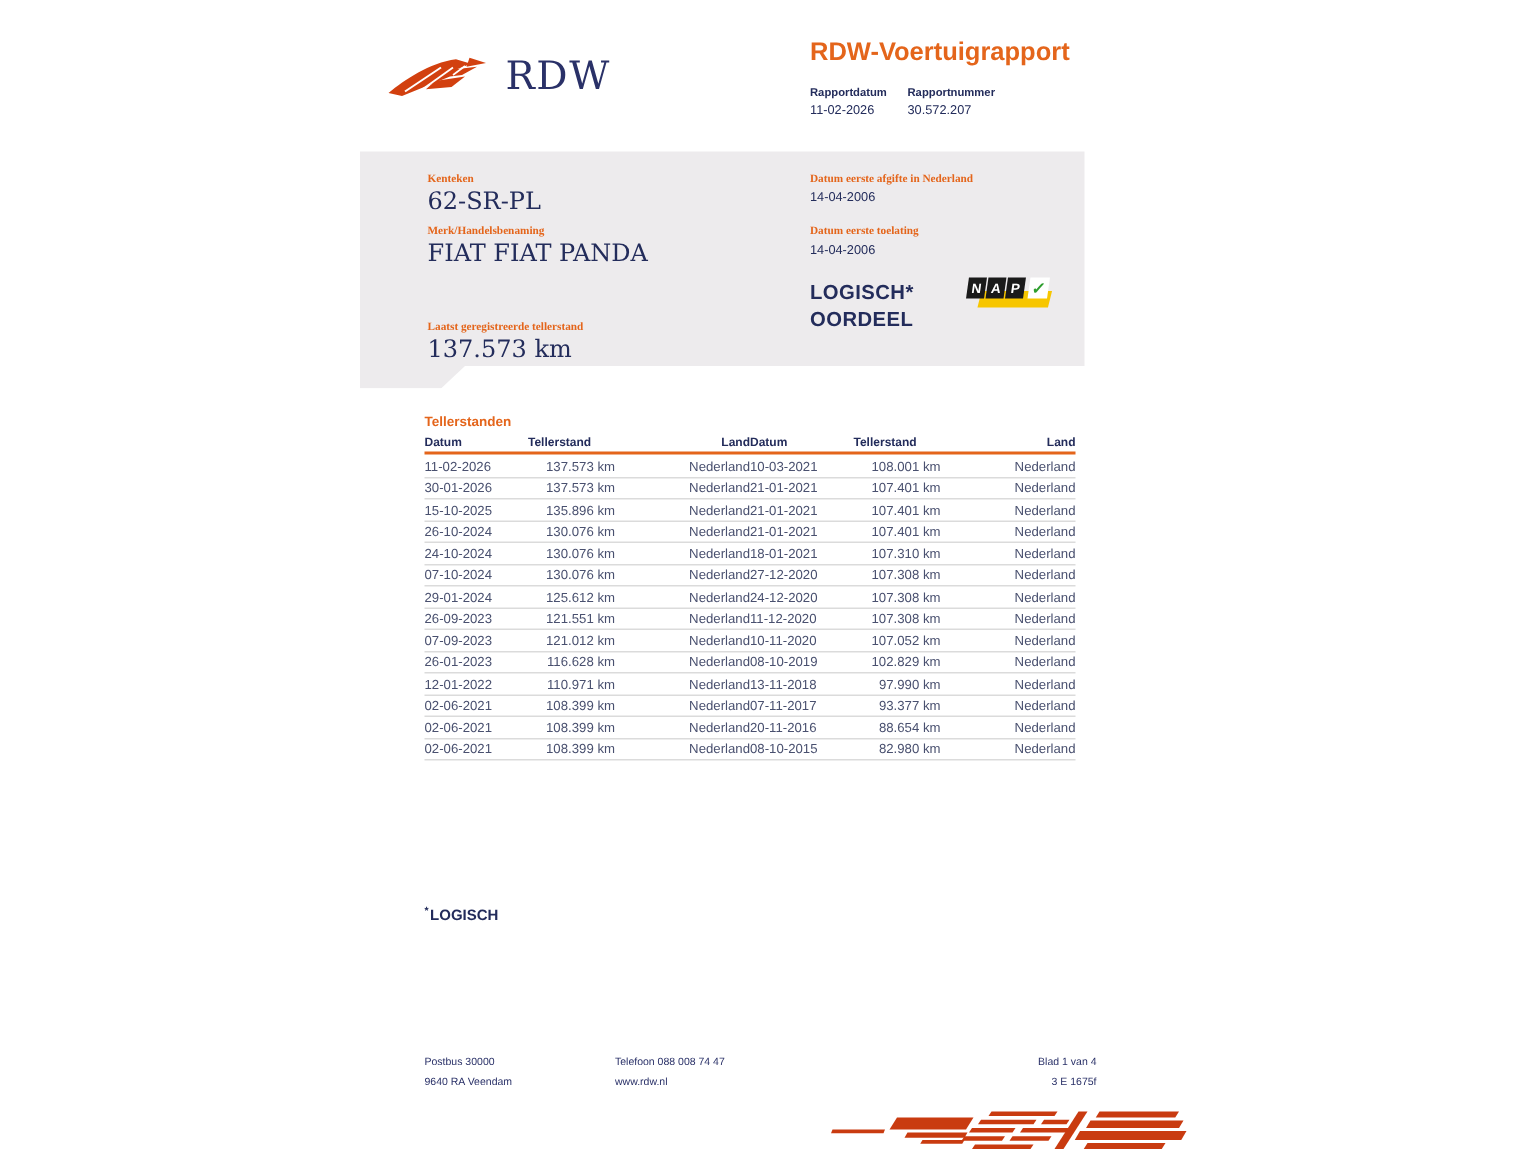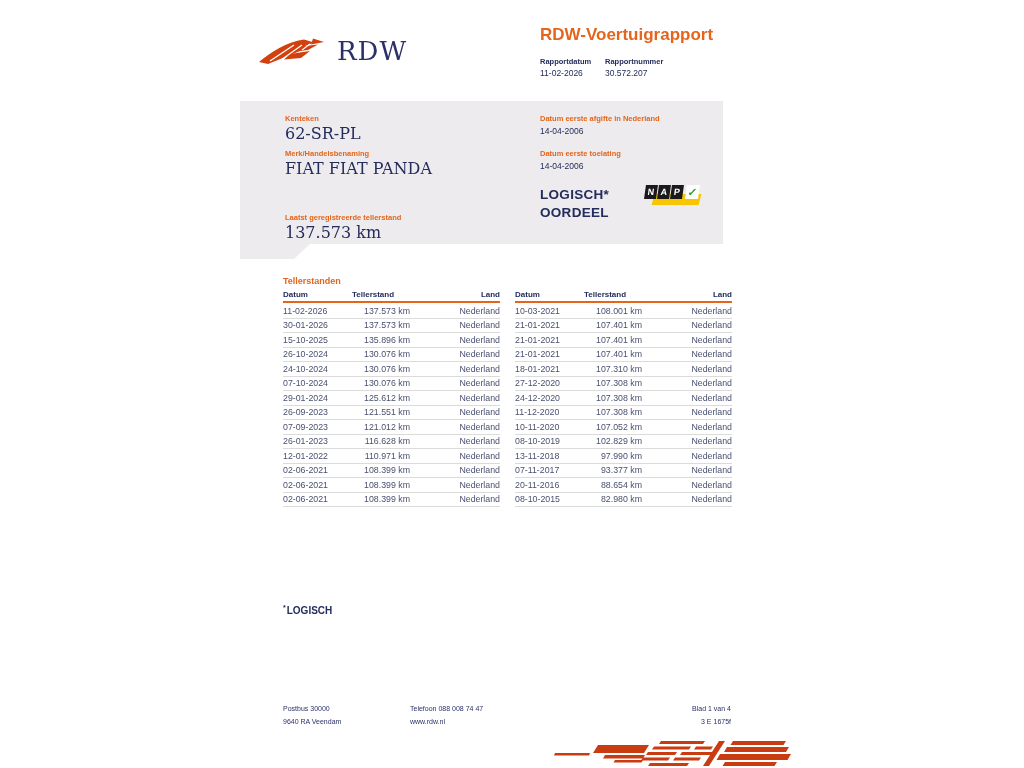--- a/index.html
+++ b/index.html
@@ -11,37 +11,37 @@
   
   .logo-text { left:337px; top:20px; font-family:"DejaVu Serif", serif; font-size:26px; color:#2A3168; letter-spacing:1px;margin-top:16px; }
   .doc-title { left:540px; top:25px; font-size:17px; font-weight:bold; color:#E4651B; }
   .meta-label { font-size:7.5px; font-weight:bold; color:#232C5B; }
   .meta-value { font-size:8.5px; color:#232C5B; }
 
   
   .info-box { left:240px; top:101px; width:483px; height:143px; background:#EDEBED; }
   .info-tail { left:240px; top:244px; width:70px; height:15px; background:#EDEBED;
                clip-path:polygon(0 0,100% 0,calc(100% - 16px) 100%,0 100%); }
-  .lbl { font-size:7.5px; font-weight:bold; color:#E4651B; }
+  .lbl { font-size:7.5px; font-weight:bold; color:#E4651B;font-family:Liberation Serif, serif; }
   .big-val { font-family:"DejaVu Serif", serif; font-size:16px; color:#232C5B; }
   .sm-val { font-size:8.5px; color:#232C5B; }
   .oordeel { font-size:13.5px; line-height:18px; font-weight:bold; color:#232C5B; letter-spacing:0.3px; }
 
   
   .nap { left:405px; top:82px; width:56px; height:26px; }
   .nap-swoosh { position:absolute; left:8px; top:11px; width:47px; height:11px; background:#F7C600; transform:skewX(-14deg); }
   .nap-tiles { position:absolute; left:0; top:2px; display:flex; gap:1px; }
   .nap-tile { display:inline-flex; width:12px; height:14px; background:#1A1A1A; color:#ffffff;
               font-size:9px; font-weight:bold; align-items:center; justify-content:center; transform:skewX(-8deg); }
   .nap-check-tile { display:inline-flex; width:13px; height:14px; background:#ffffff; color:#2E9E2E;
               font-size:11px; font-weight:bold; align-items:center; justify-content:center; transform:skewX(-8deg); }
 
   
   .tbl-heading { left:283px; top:276px; font-size:9px; font-weight:bold; color:#E4651B;text-align:right; }
-  .tables { left:283px; top:290px; width:450px; display:flex; gap:15px; }
+  .tables { left:283px; top:290px; width:450px; display:flex; }
   .ttable { width:217px; }
   .thead { display:flex; height:13px; border-bottom:2px solid #E4651B; font-size:8px; font-weight:bold; color:#232C5B; }
   .hc0 { width:69px; } .hc1 { width:58px; } .hc2 { flex:1; text-align:right; }
   .tbody { margin-top:1px; }
   .trow { display:flex; align-items:center; height:14.5px; border-bottom:1px solid #DBDBDB; font-size:8.8px; color:#49506F; }
   .tcell.c0 { width:69px; } .tcell.c1 { width:58px; text-align:right; } .tcell.c2 { flex:1; text-align:right; }
 
   
   .note-heading { left:283px; top:604px; font-size:10px; font-weight:bold; color:#232C5B; }
   .note-heading .star { font-size:7px; vertical-align:4px; margin-right:1px; }

